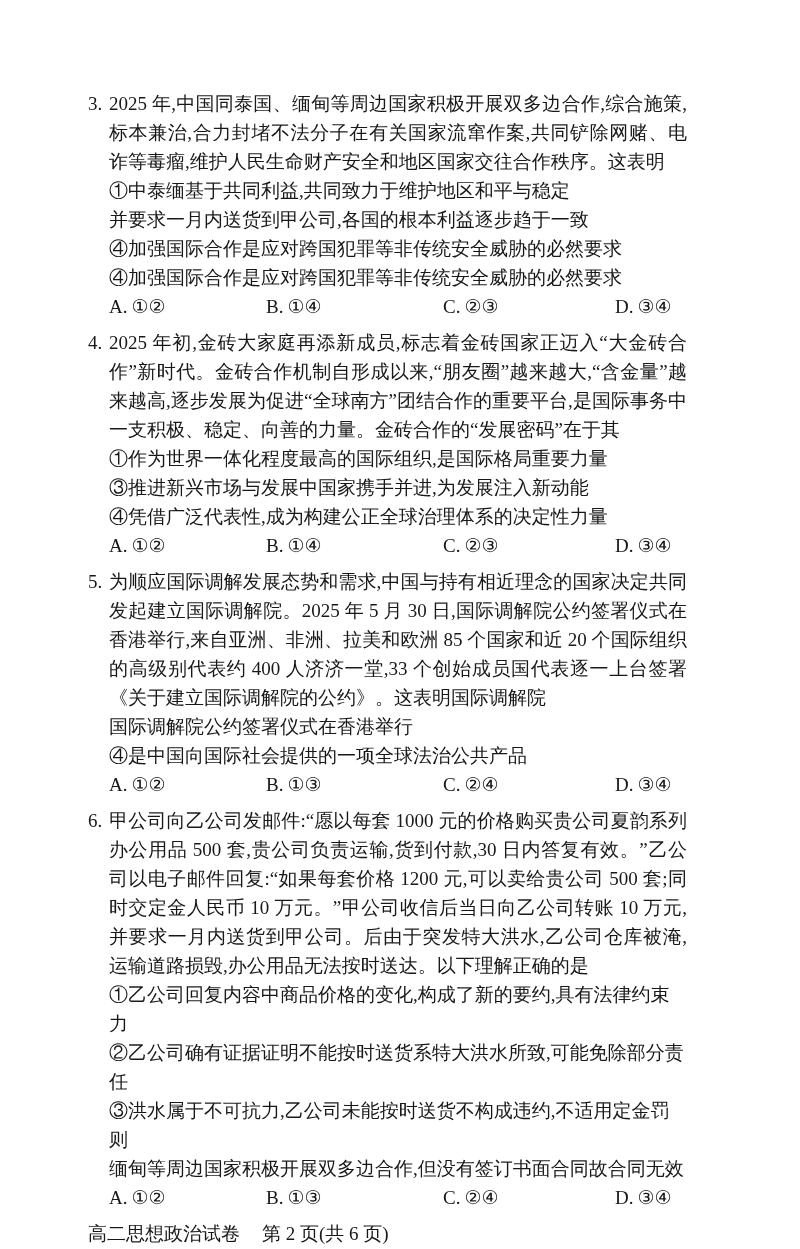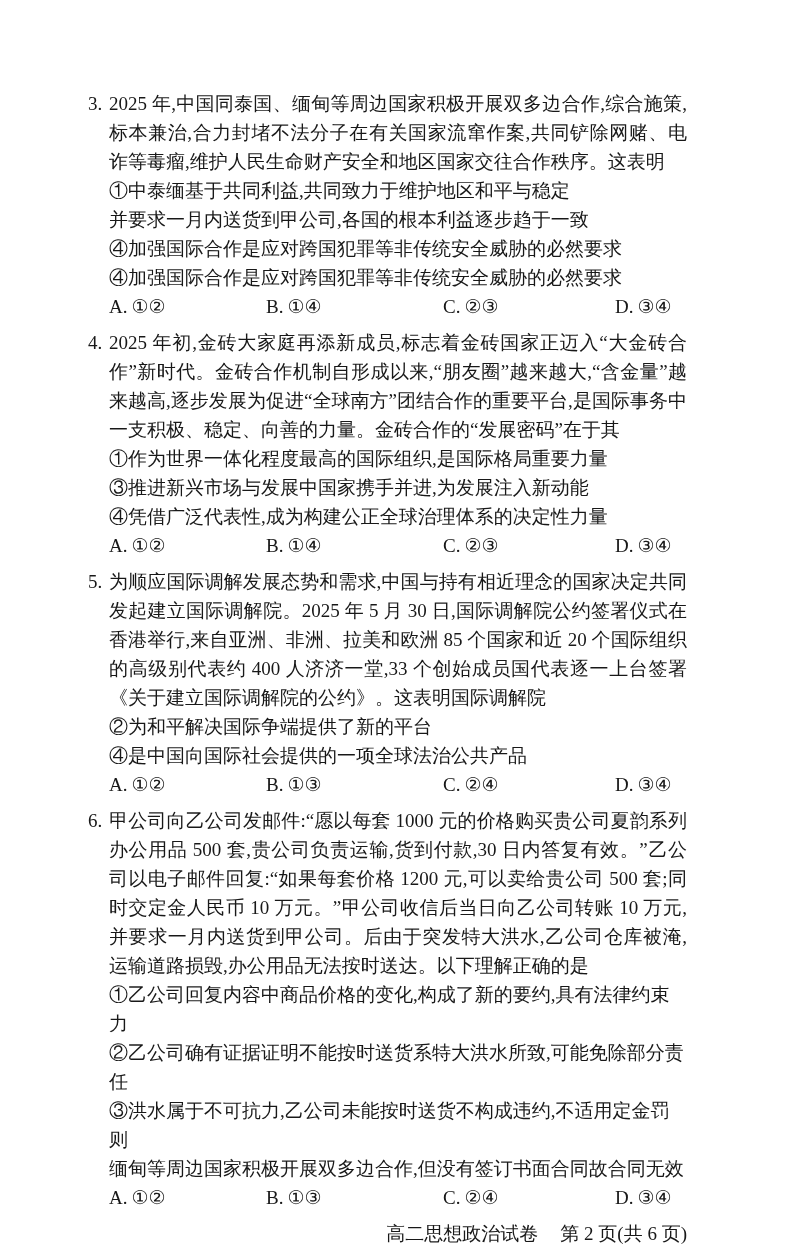--- a/index.html
+++ b/index.html
@@ -35,21 +35,21 @@
   }
   .statement { margin-left: 21px; }
   .options {
     margin-left: 21px;
     display: grid;
     grid-template-columns: 157px 177px 172px 1fr;
   }
   .opt-label { margin-right: 4px; }
   .footer {
     margin-top: 2px;
-    text-align: right;
+    text-align: left;
     white-space: nowrap;
   }
   .footer-title { margin-right: 22px; }
 </style>
 </head>
 <body>
 
 <div class="sheet">
 
   <section class="question">
@@ -74,21 +74,21 @@
     <div class="options">
       <span class="option"><span class="opt-label">A.</span><span class="opt-value">①②</span></span>
       <span class="option"><span class="opt-label">B.</span><span class="opt-value">①④</span></span>
       <span class="option"><span class="opt-label">C.</span><span class="opt-value">②③</span></span>
       <span class="option"><span class="opt-label">D.</span><span class="opt-value">③④</span></span>
     </div>
   </section>
 
   <section class="question">
     <p class="stem"><span class="qnum">5.</span><span>为顺应国际调解发展态势和需求,中国与持有相近理念的国家决定共同发起建立国际调解院。2025 年 5 月 30 日,国际调解院公约签署仪式在香港举行,来自亚洲、非洲、拉美和欧洲 85 个国家和近 20 个国际组织的高级别代表约 400 人济济一堂,33 个创始成员国代表逐一上台签署《关于建立国际调解院的公约》。这表明国际调解院</span></p>
-    <p class="statement">②为和平解决国际争端提供了新的平台</p>
+    <p class="statement">国际调解院公约签署仪式在香港举行</p>
     <p class="statement">④是中国向国际社会提供的一项全球法治公共产品</p>
     <div class="options">
       <span class="option"><span class="opt-label">A.</span><span class="opt-value">①②</span></span>
       <span class="option"><span class="opt-label">B.</span><span class="opt-value">①③</span></span>
       <span class="option"><span class="opt-label">C.</span><span class="opt-value">②④</span></span>
       <span class="option"><span class="opt-label">D.</span><span class="opt-value">③④</span></span>
     </div>
   </section>
 
   <section class="question">

